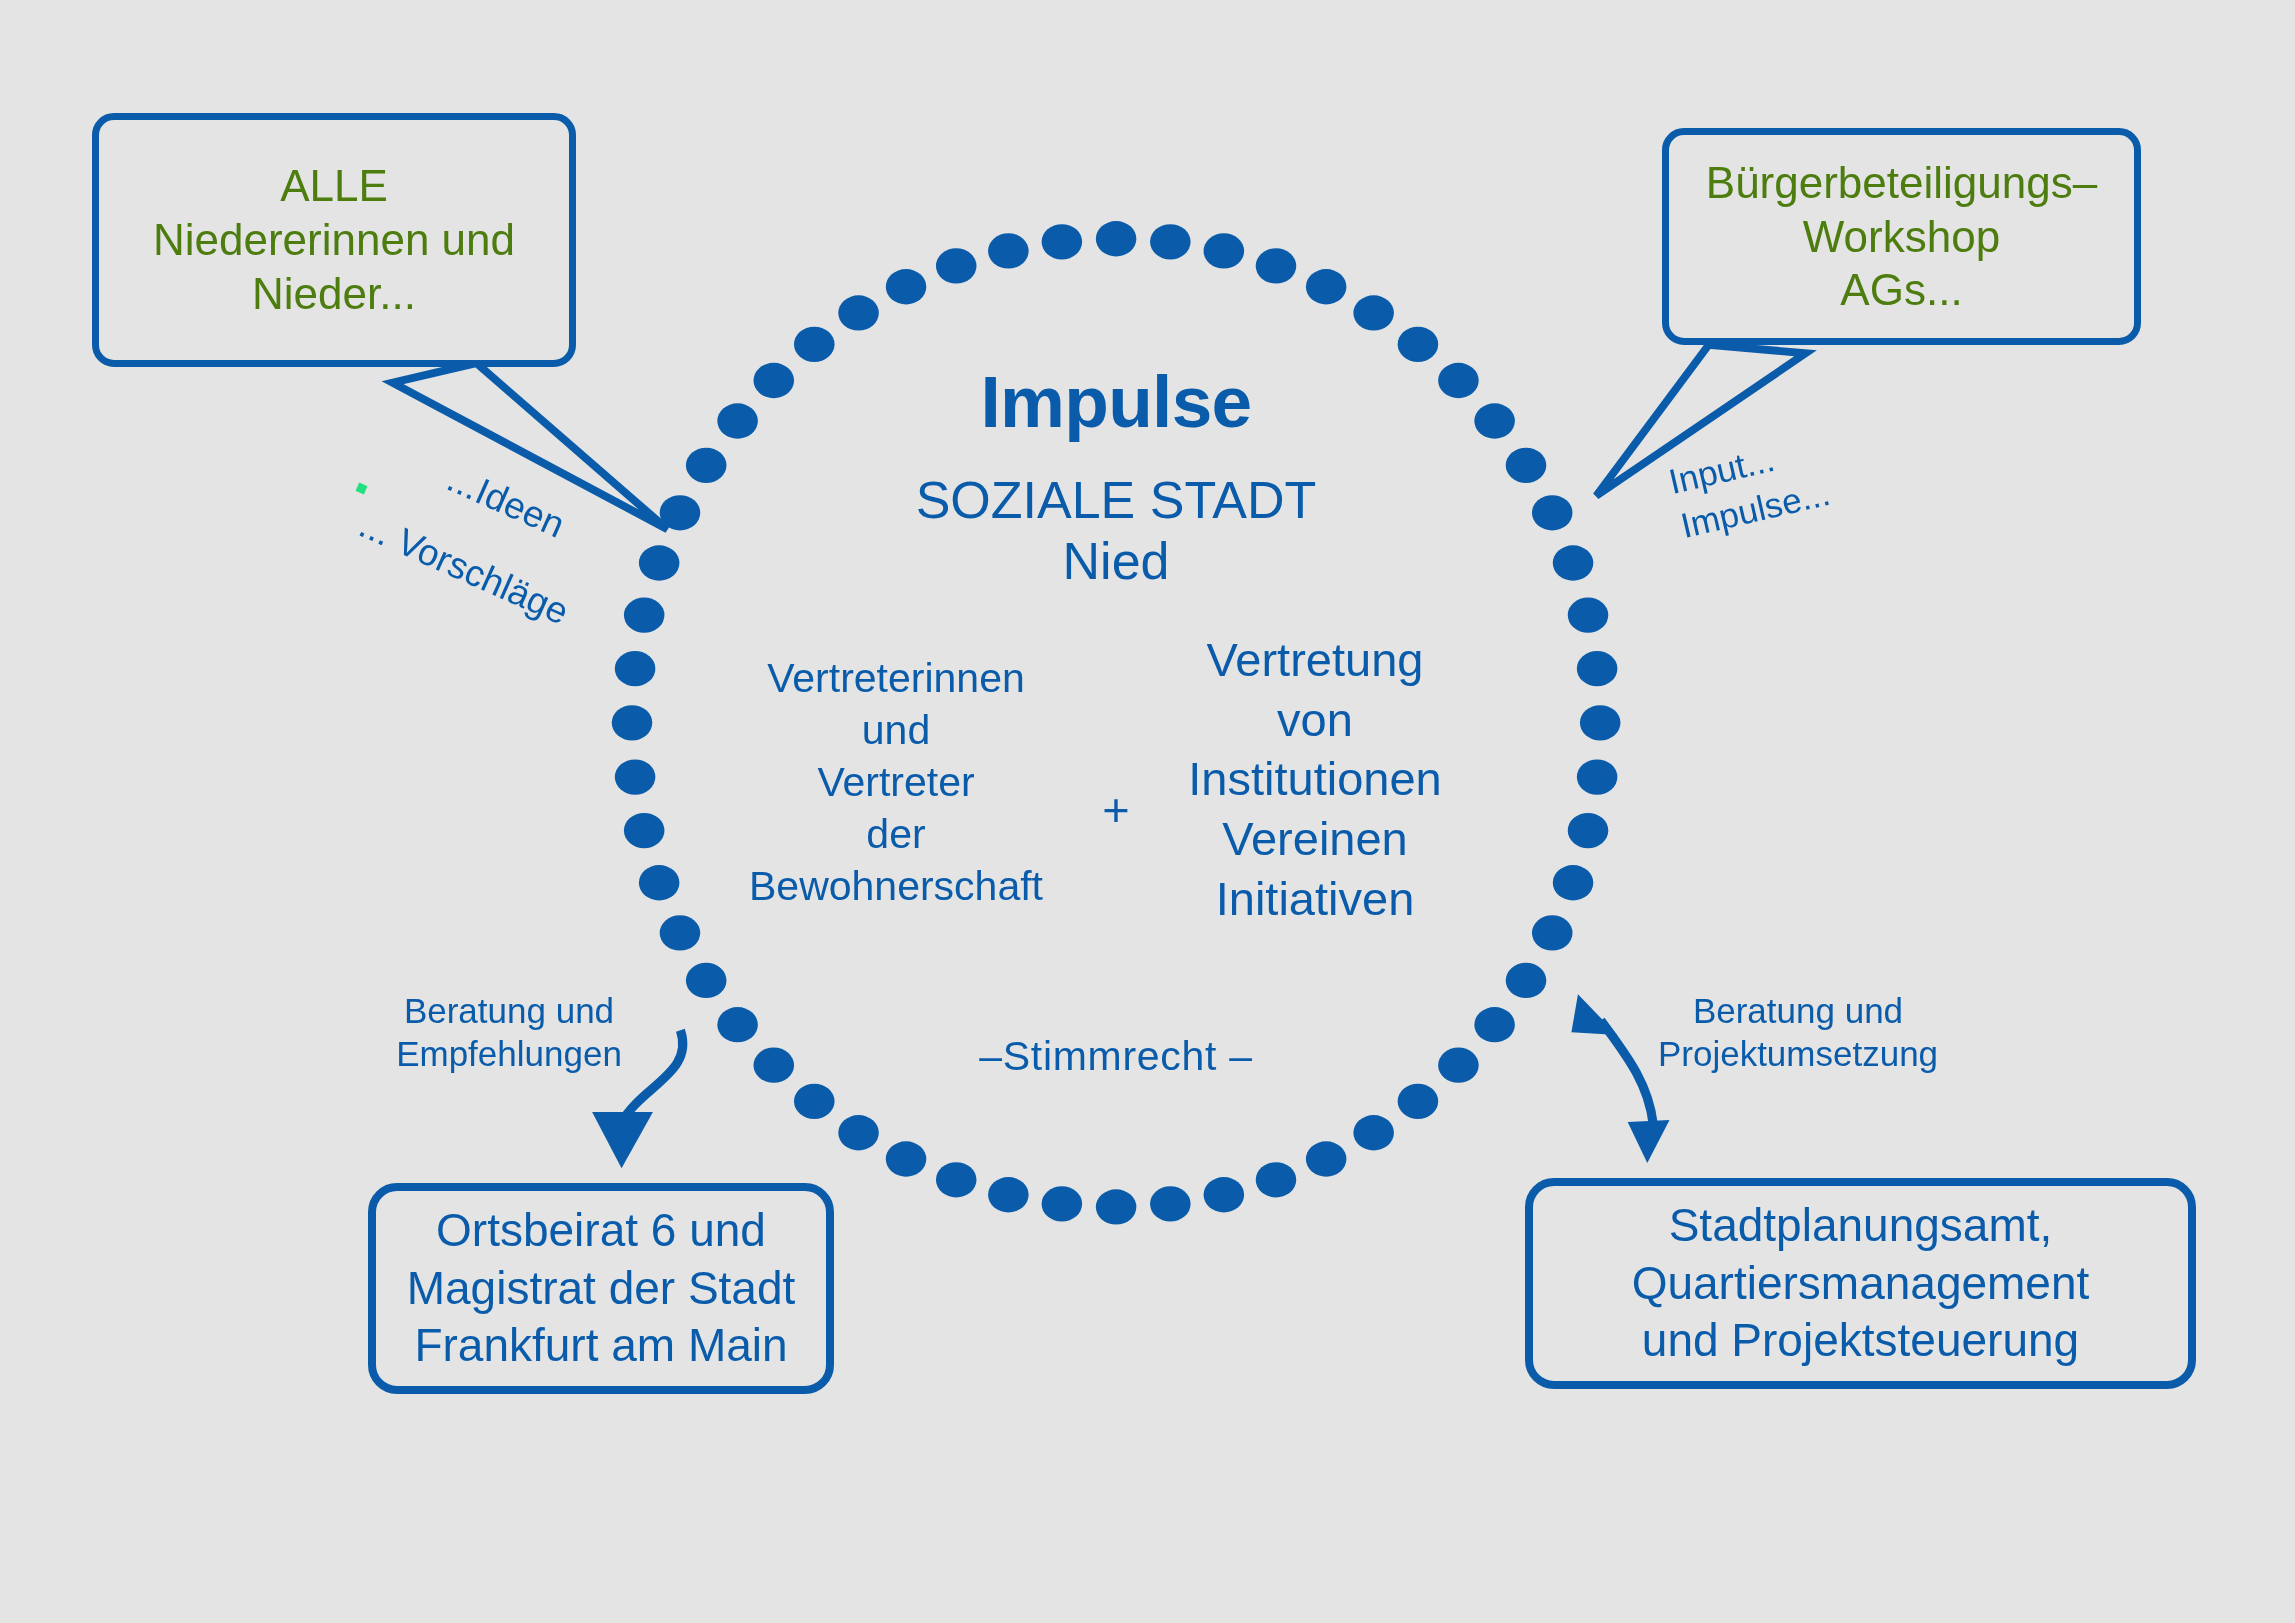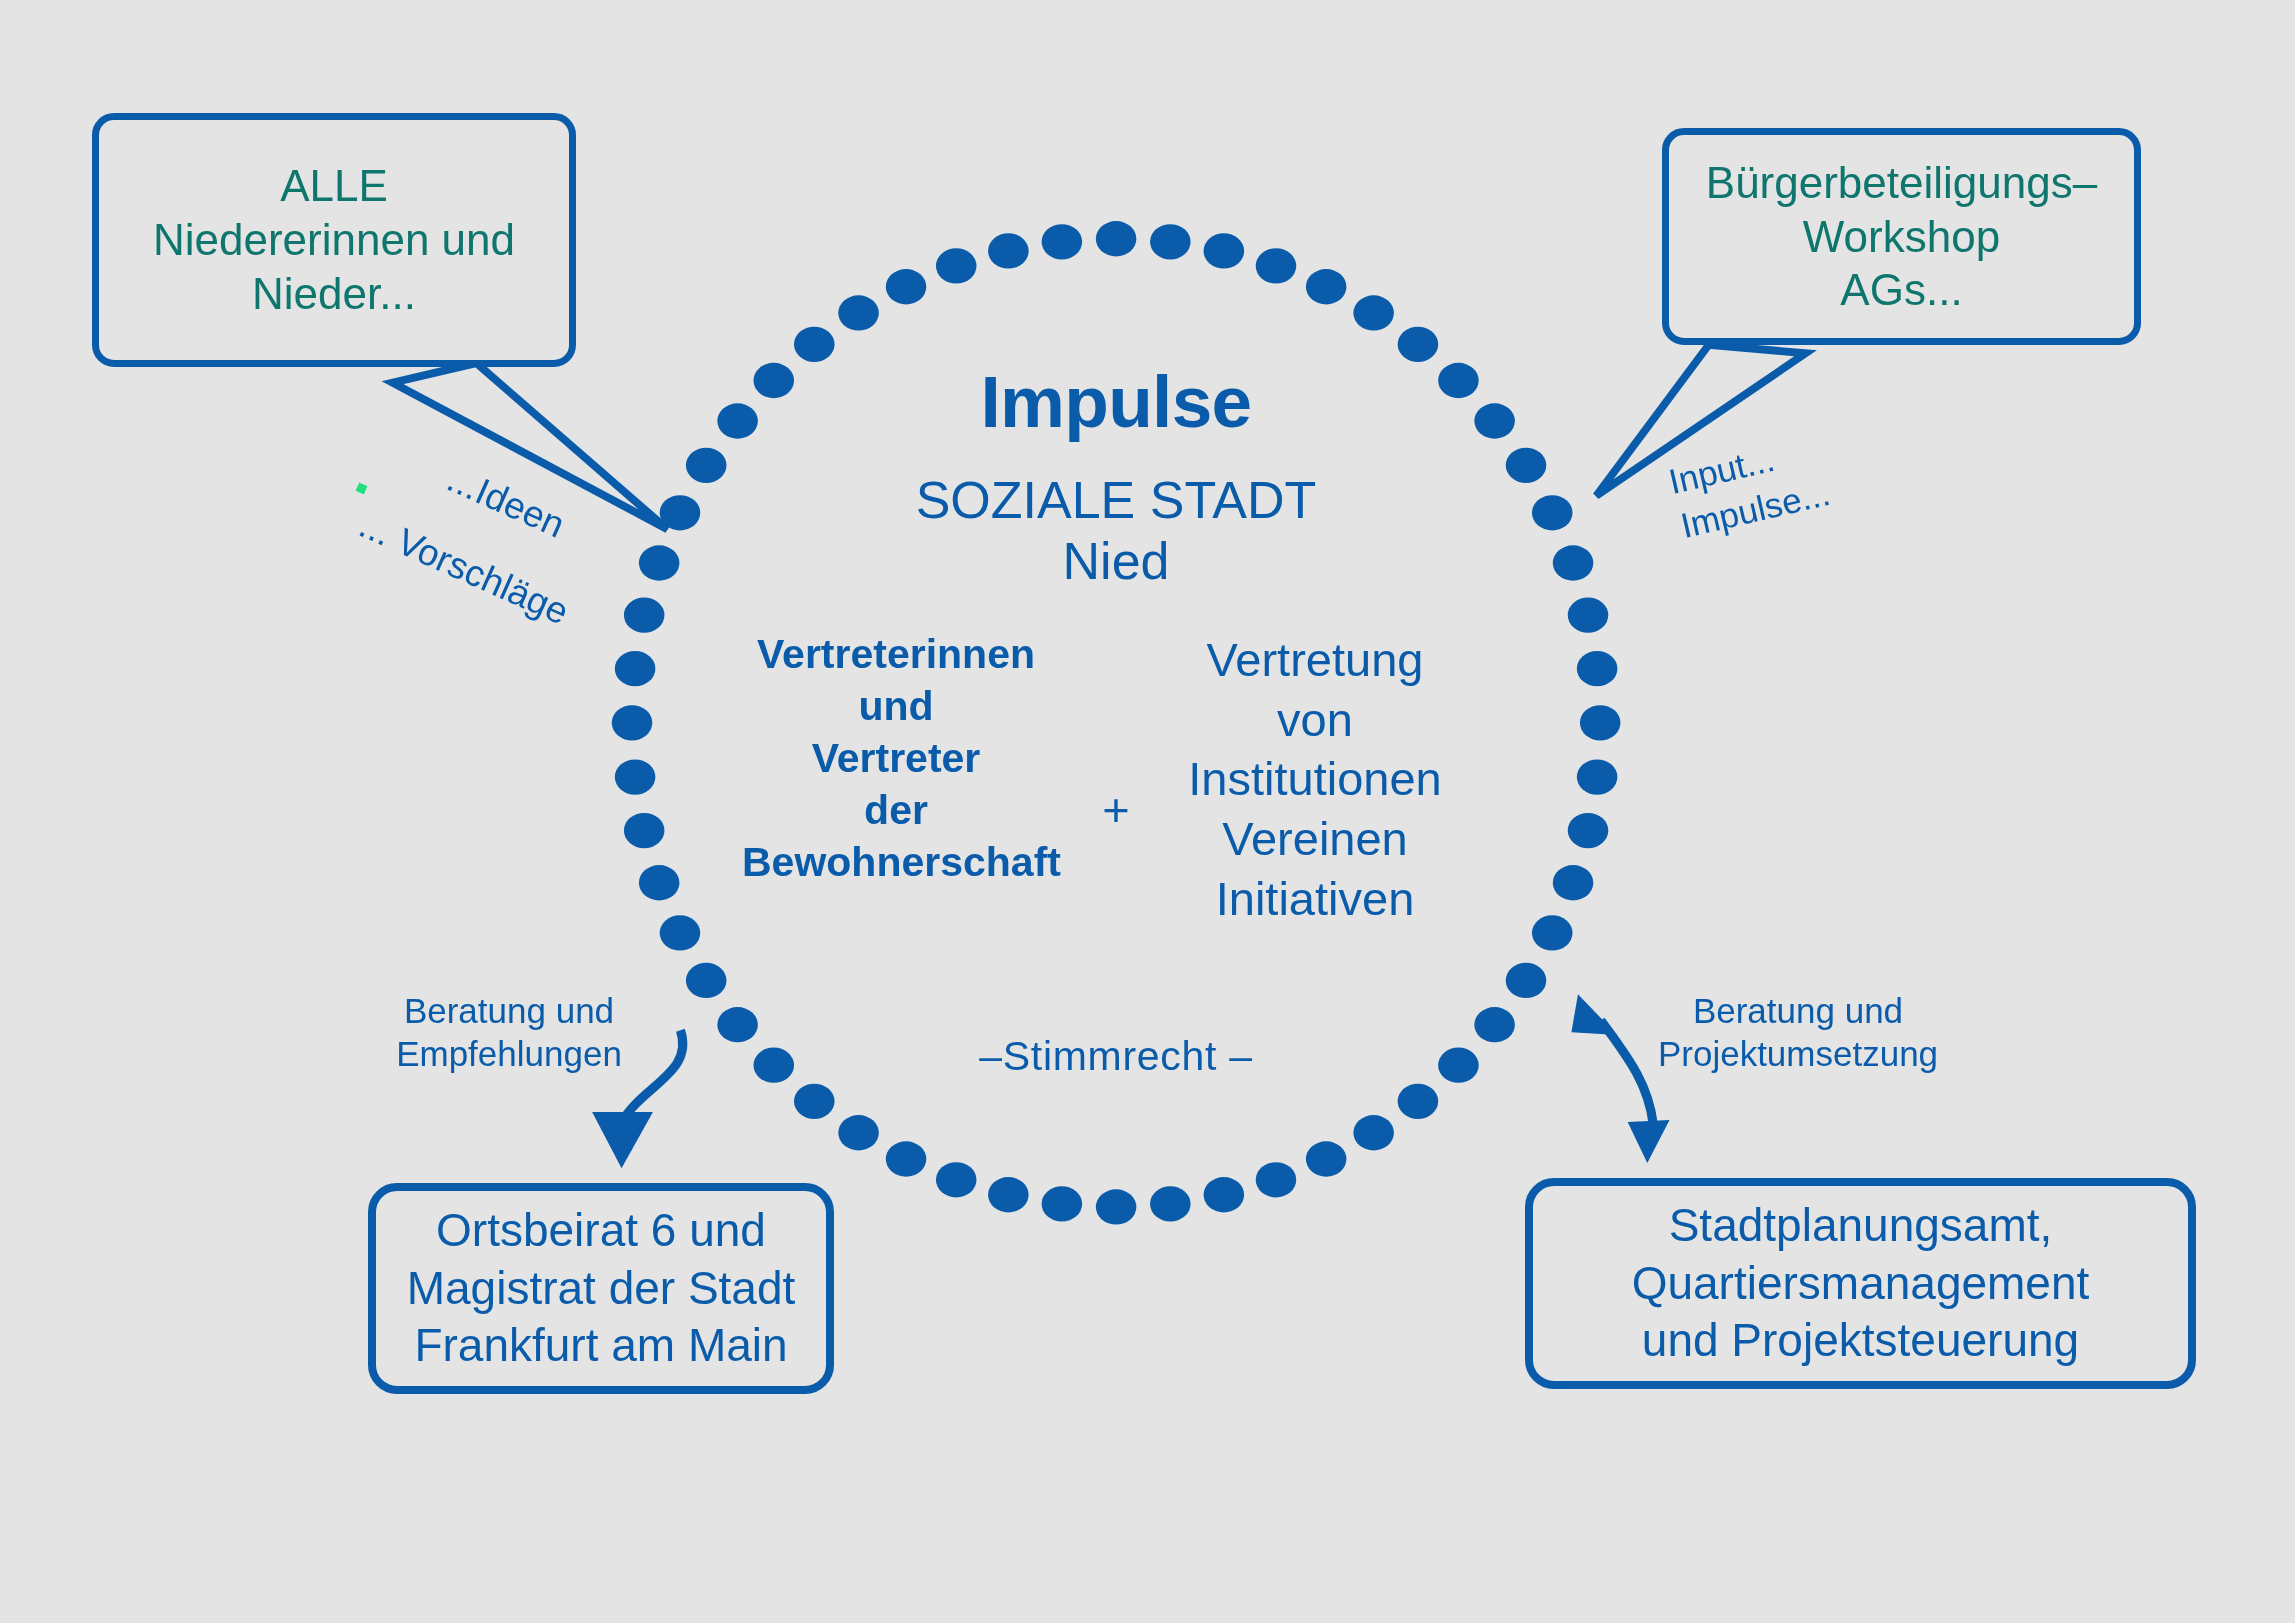--- a/index.html
+++ b/index.html
@@ -40,21 +40,21 @@
     border-radius: 22px;
     background: #e4e4e4;
     display: flex;
     align-items: center;
     justify-content: center;
     text-align: center;
   }
   .bubble-text {
     font-size: 44px;
     line-height: 1.22;
-    color: #0f766e;
+    color: #4d7c0f;
     white-space: pre-line;
   }
 
   #bubble-alle { left: 92px; top: 113px; width: 484px; height: 254px; }
   #bubble-buerger { left: 1662px; top: 128px; width: 479px; height: 217px; }
 
   
   .rbox {
     position: absolute;
     box-sizing: border-box;
@@ -83,25 +83,24 @@
     font-weight: bold;
     letter-spacing: -0.7px;
   }
   #beirat-sub {
     left: 1116px; top: 470px;
     transform: translateX(-50%);
     font-size: 52px;
     line-height: 1.18;
   }
   #col-left {
-    left: 742px; top: 628px;
+    left: 742px; top: 652px;
     width: 308px;
     font-size: 41px;
     line-height: 1.27;
-    font-weight: bold;
   }
   #col-plus {
     left: 1116px; top: 784px;
     transform: translate(-50%, 0);
     font-size: 47px;
   }
   #col-right {
     left: 1184px; top: 630px;
     width: 262px;
     font-size: 47px;

